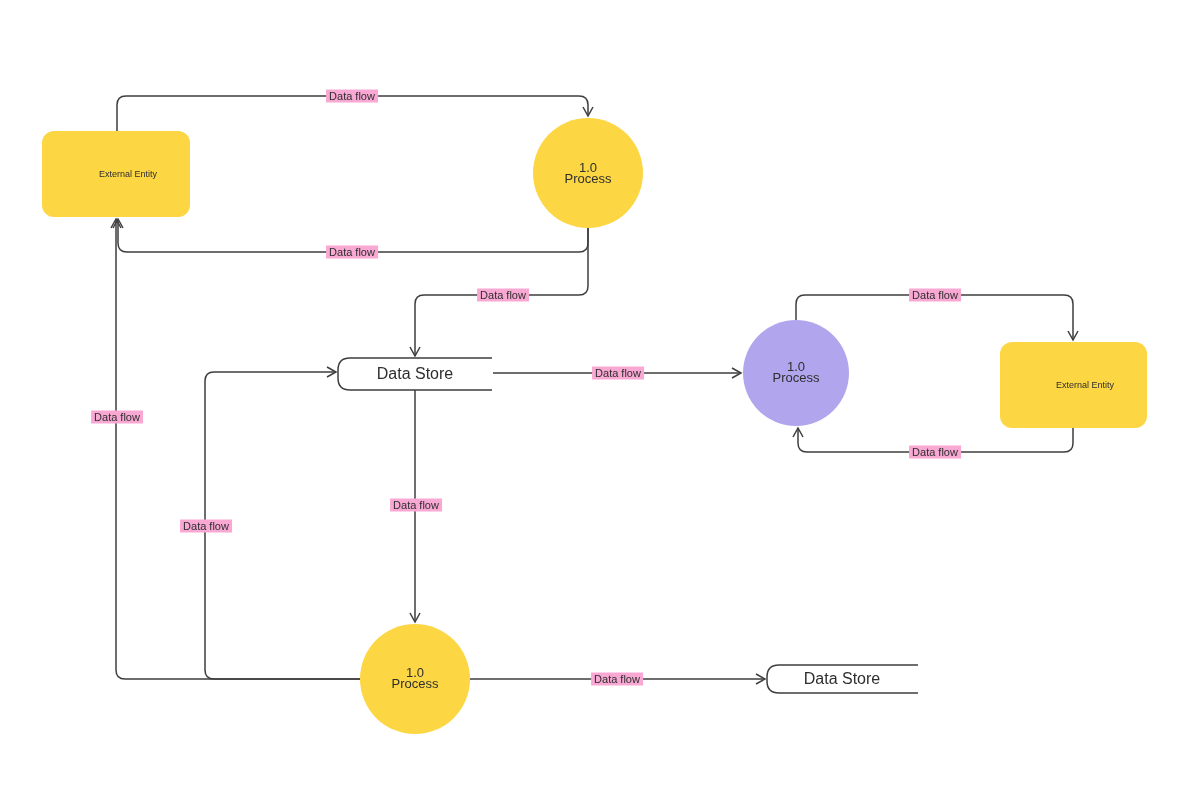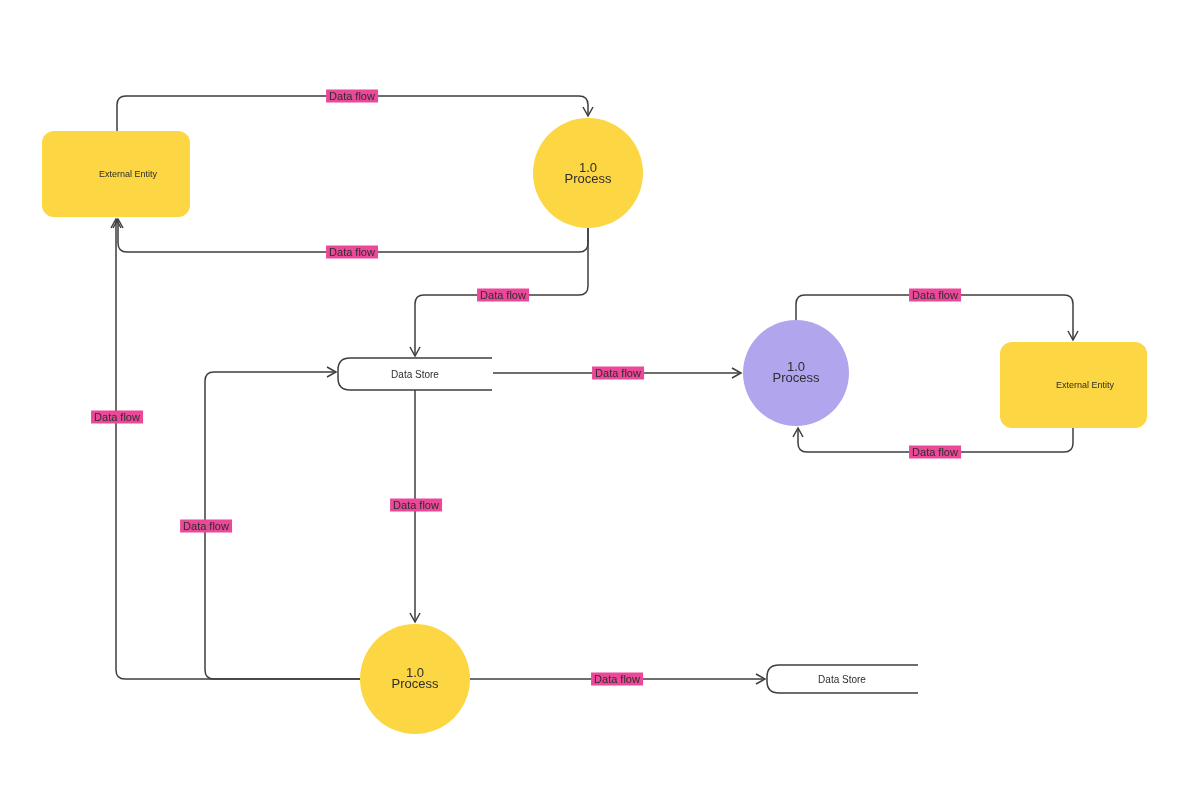--- a/index.html
+++ b/index.html
@@ -8,22 +8,22 @@
     font-family:"Liberation Sans",sans-serif;overflow:hidden;
   }
   .canvas > svg{position:absolute;left:0;top:0;}
   .edge{fill:none;stroke:#3E3E3E;stroke-width:1.5px;}
   .store{fill:#ffffff;stroke:#3E3E3E;stroke-width:1.5px;}
   .node-shape{stroke:none;}
   .lbl{
     position:absolute;transform:translate(-50%,-50%);
     white-space:nowrap;color:#2E2E2E;text-align:center;
   }
-  .edge-lbl{font-size:11px;line-height:13px;background:#ec4899;padding:0 3px;}
-  .store-lbl{font-size:10px;}
+  .edge-lbl{font-size:11px;line-height:13px;background:#f9a8d4;padding:0 3px;}
+  .store-lbl{font-size:16px;}
   .entity-lbl{font-size:9px;padding-left:24px;}
   .proc-lbl{font-size:13px;}
   .proc-lbl div{line-height:11px;}
 </style>
 </head>
 <body>
 
 <div class="canvas">
 
   <svg width="1200" height="790" viewBox="0 0 1200 790">

